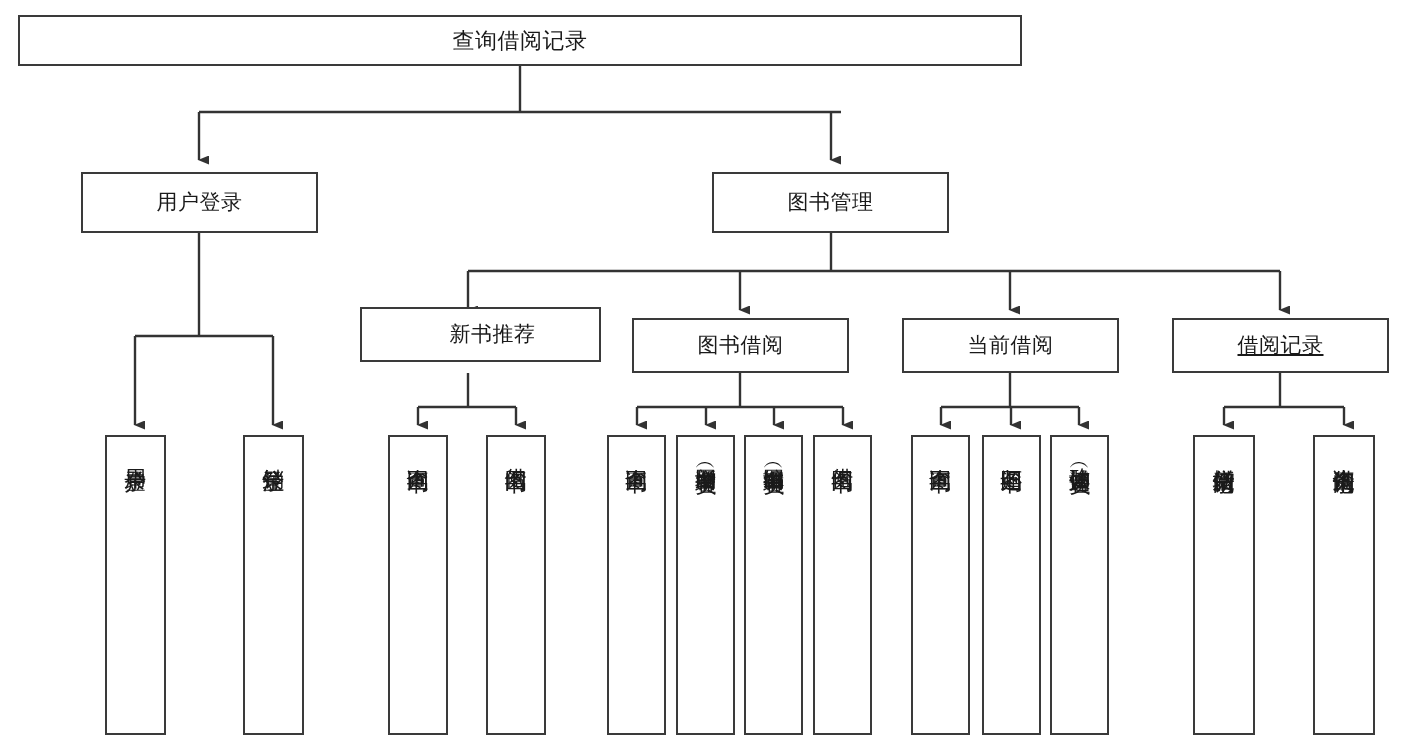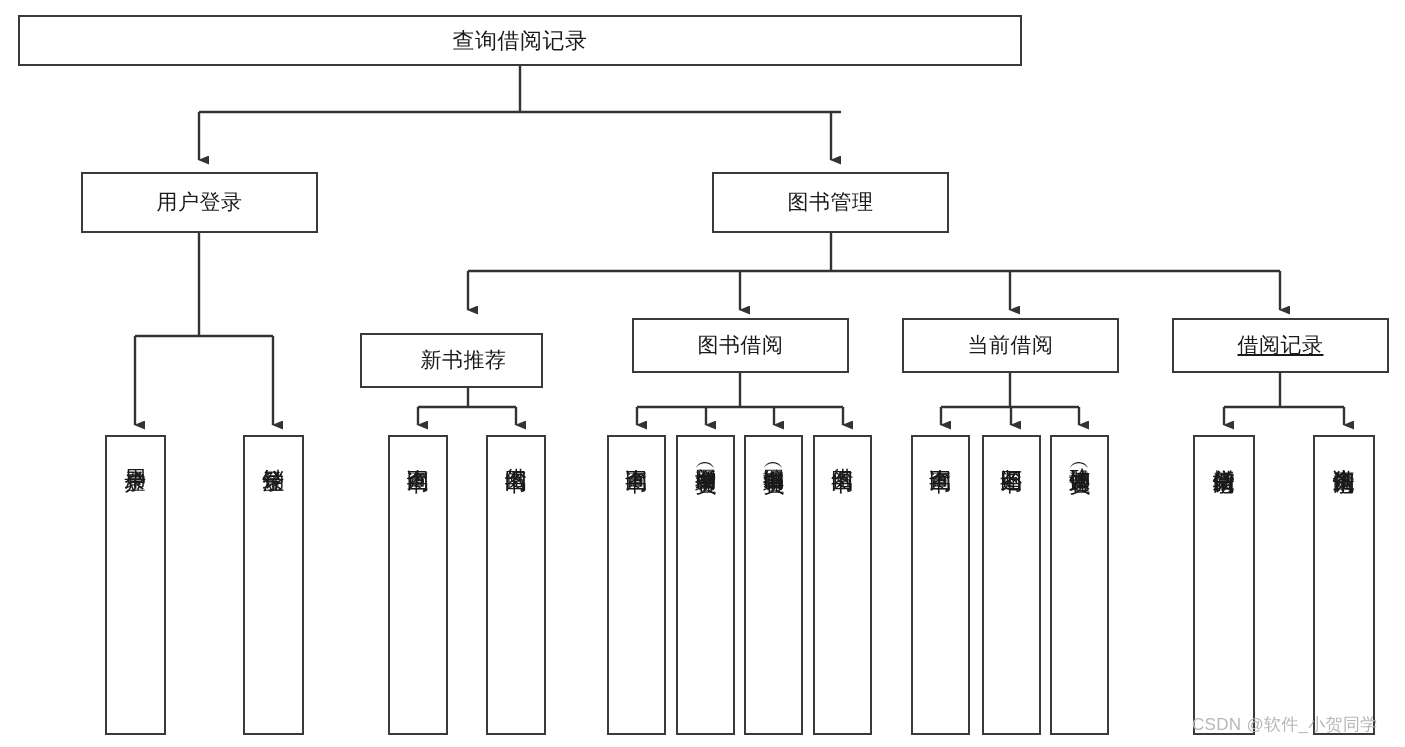--- a/index.html
+++ b/index.html
@@ -133,21 +133,21 @@
     <span class="node-label">查询借阅记录</span>
   </div>
 
   <div class="node horiz" style="left:81px; top:172px; width:237px; height:61px;">
     <span class="node-label">用户登录</span>
   </div>
   <div class="node horiz" style="left:712px; top:172px; width:237px; height:61px;">
     <span class="node-label">图书管理</span>
   </div>
 
-  <div class="node horiz" style="left:360px; top:333px; width:183px; height:55px;padding-left:24px;">
+  <div class="node horiz" style="left:360px; top:307px; width:241px; height:55px;padding-left:24px;">
     <span class="node-label">新书推荐</span>
   </div>
   <div class="node horiz" style="left:902px; top:318px; width:217px; height:55px;">
     <span class="node-label">当前借阅</span>
   </div>
   <div class="node horiz" style="left:632px; top:318px; width:217px; height:55px;">
     <span class="node-label">图书借阅</span>
   </div>
   <div class="node horiz" style="left:1172px; top:318px; width:217px; height:55px;text-decoration:underline;">
     <span class="node-label">借阅记录</span>
@@ -190,15 +190,14 @@
     <span class="node-label">确认归还（管理员）</span>
   </div>
 
   <div class="node vert" style="left:1193px; top:435px; width:62px; height:300px;">
     <span class="node-label">新增借阅记录</span>
   </div>
   <div class="node vert" style="left:1313px; top:435px; width:62px; height:300px;">
     <span class="node-label">查询借阅记录</span>
   </div>
 
-  <div id="watermark">CSDN @软件_小贺同学</div>
 
 </div>
 
 </body></html>

